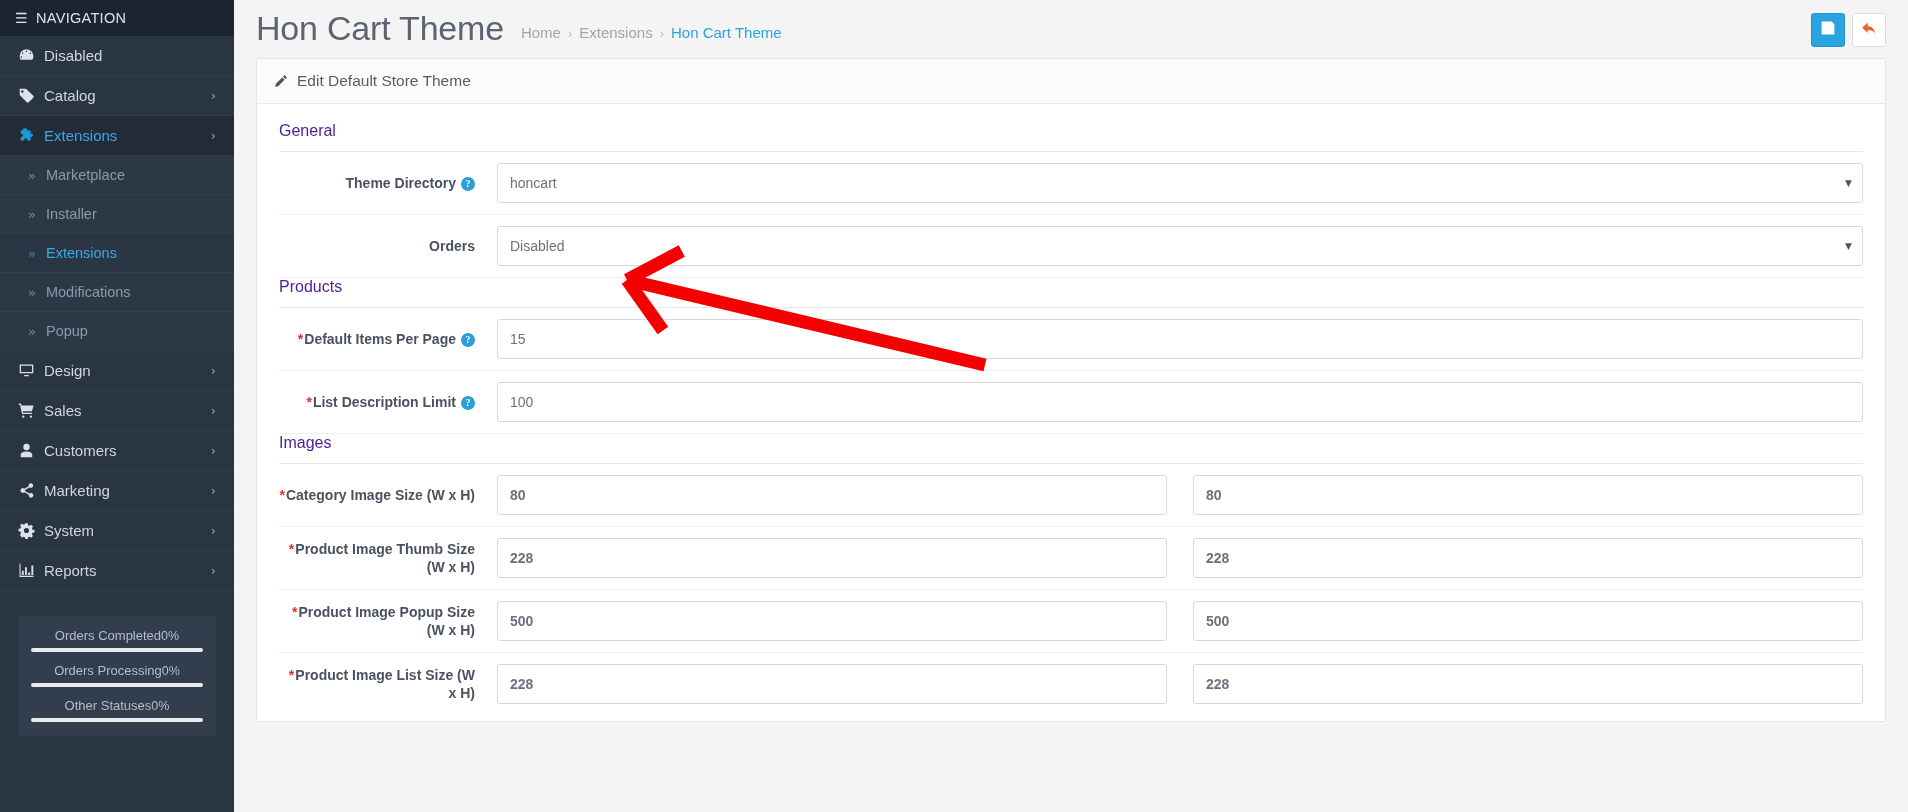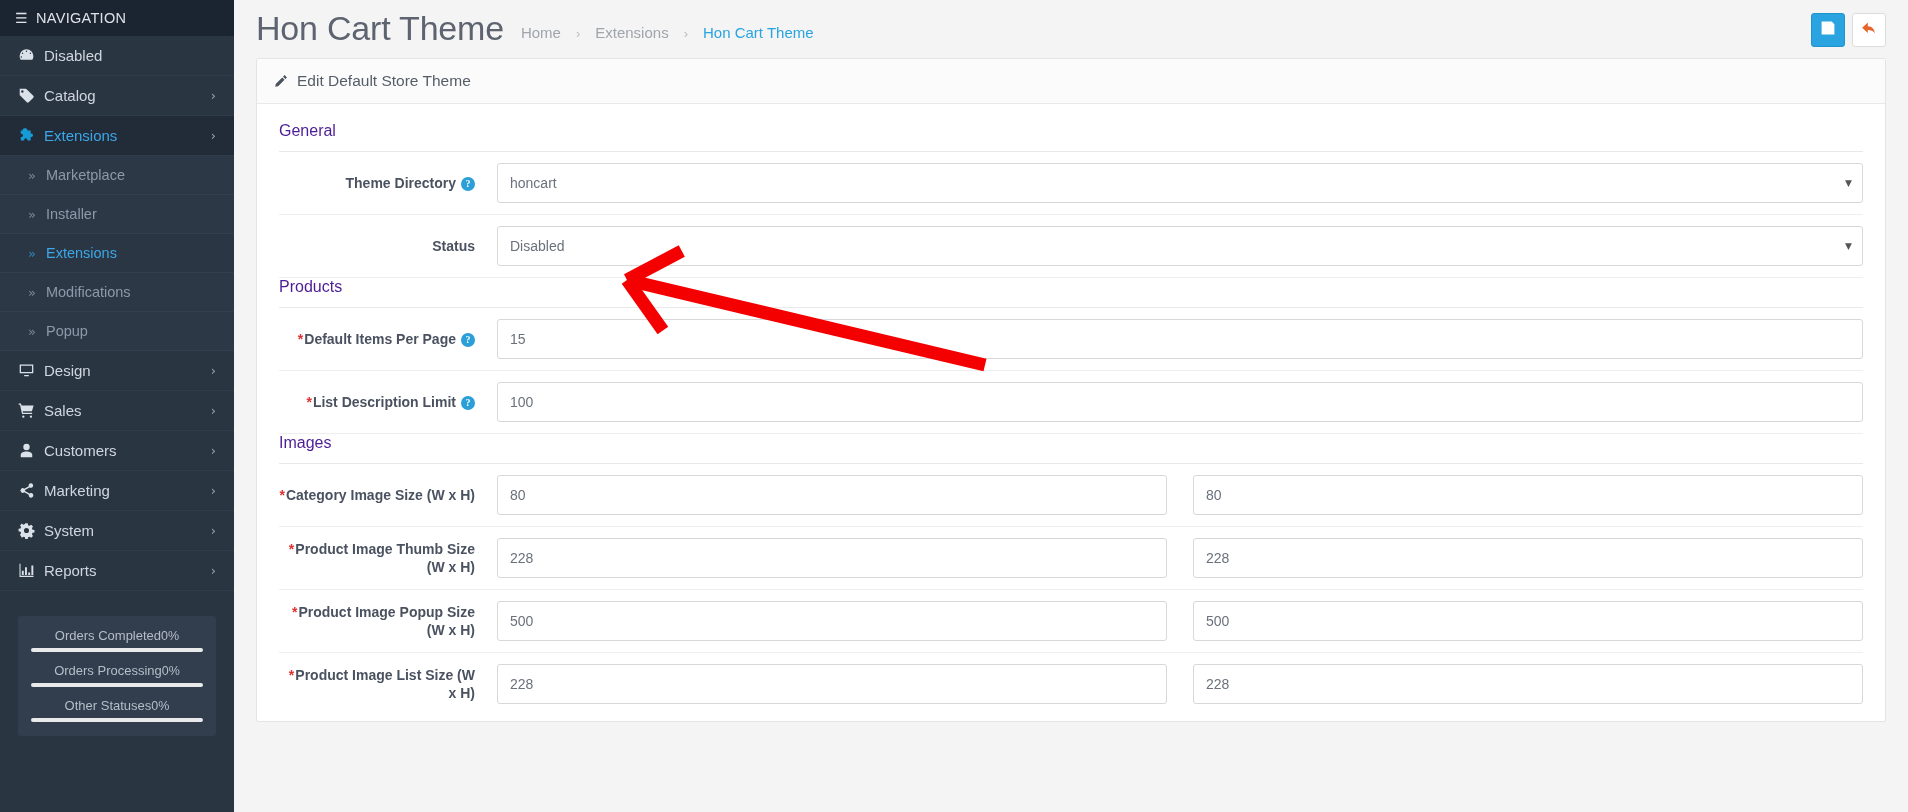--- a/index.html
+++ b/index.html
@@ -103,21 +103,21 @@
   .page-head {
     background: #f4f4f4;
     padding: 8px 22px 10px 22px;
     display: flex; align-items: center;
     height: 58px;
   }
   .page-title {
     font-size: 34px; font-weight: 300; color: #5d6470;
     letter-spacing: -0.2px;
   }
-  .crumbs { margin-left: 17px; font-size: 15px; display: flex; align-items: baseline; padding-top: 8px; gap: 8px;}
+  .crumbs { margin-left: 17px; font-size: 15px; display: flex; align-items: baseline; padding-top: 8px;}
   .crumbs a { color: #a0a5ab; text-decoration: none; }
   .crumbs a.cur { color: #29a4e0; }
   .crumbs .sep { color: #b8bdc4; margin: 0 7px; font-size: 13px; }
 
   .head-actions { margin-left: auto; display: flex; gap: 7px; align-items: center; padding-top:4px;}
   .btn-sq {
     width: 34px; height: 34px;
     border-radius: 3px;
     display: flex; align-items: center; justify-content: center;
     cursor: pointer;
@@ -185,21 +185,21 @@
     padding: 0 12px;
     display: flex; align-items: center;
   }
   .sel { position: relative; padding-right: 26px; }
   .sel .arrow {
     position: absolute; right: 10px; top: 50%;
     transform: translateY(-50%);
     font-size: 9px; color: #555; line-height: 1;
     font-family: "DejaVu Sans", sans-serif;
   }
-  .half { flex: 1; }
+  .half { flex: 1; font-weight: bold; }
 
   
   #annot { position: absolute; left: 0; top: 0; width: 1908px; height: 812px; pointer-events: none; }
 </style>
 </head>
 <body>
 
 <div id="app">
 
   <aside id="sidebar">
@@ -401,21 +401,21 @@
           <div class="f-control">
             <div class="sel">
               <span>honcart</span>
               <span class="arrow">▼</span>
             </div>
           </div>
         </div>
 
         <div class="form-row">
           <div class="f-label">
-            <span>Status</span>
+            <span>Orders</span>
           </div>
           <div class="f-control">
             <div class="sel">
               <span>Disabled</span>
               <span class="arrow">▼</span>
             </div>
           </div>
         </div>
 
         <div class="legend">Products</div>

